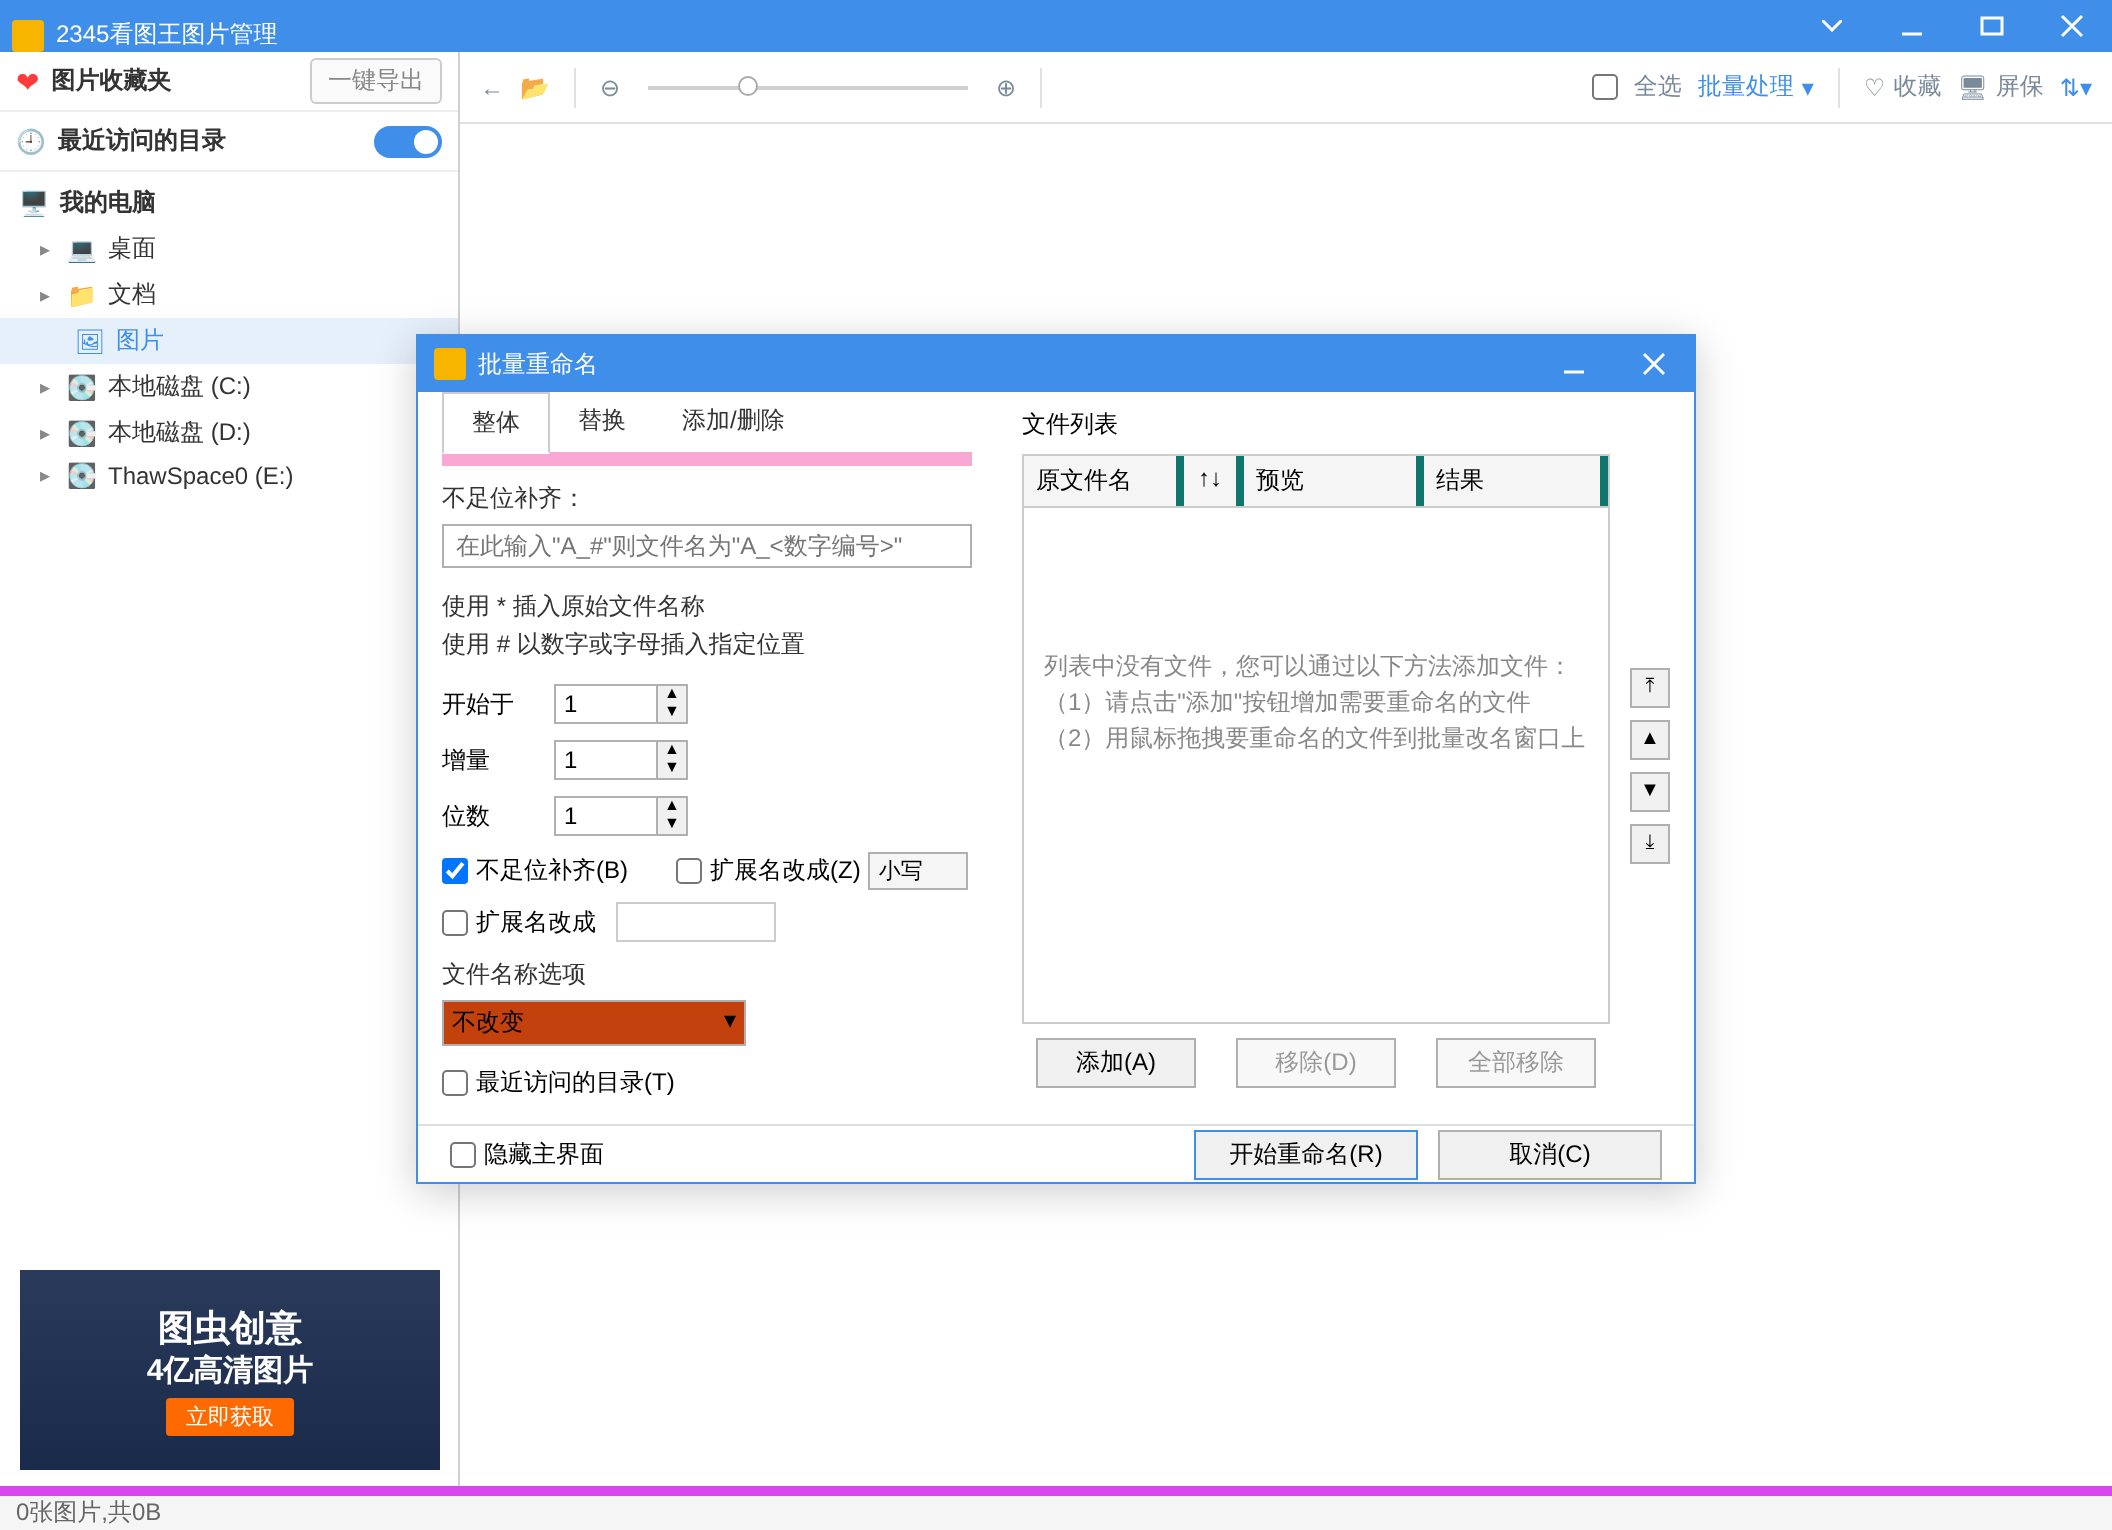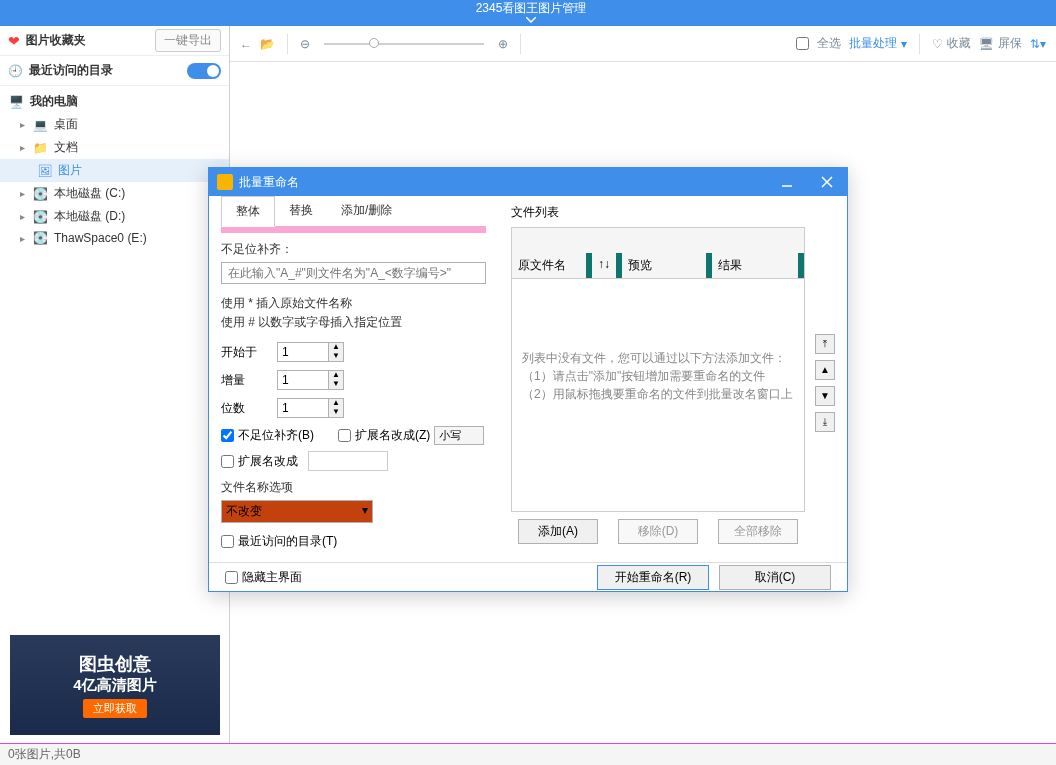--- a/index.html
+++ b/index.html
@@ -1,19 +1,19 @@
 <!DOCTYPE html>
 <html><head>
 <meta charset="utf-8">
 <style>
 * { margin: 0; padding: 0; box-sizing: border-box; font-family: "Microsoft YaHei", sans-serif; font-size: 12px; }
 body { width: 1056px; height: 765px; background: #fff; position: relative; overflow: hidden; }
 
 
-.titlebar { height: 26px; background: #3f8fea; display: flex; align-items: center; color: #fff; padding: 0 0 0 6px; flex-direction: column; }
+.titlebar { height: 26px; background: #3f8fea; display: flex; align-items: flex-end; color: #fff; padding: 0 0 0 6px; }
 .titlebar .app-icon { width: 16px; height: 16px; background: #f7b500; border-radius: 2px; margin-right: 6px; }
 .titlebar .title { flex: 1; }
 .titlebar .winbtn { width: 40px; height: 26px; display: flex; align-items: center; justify-content: center; cursor: pointer; }
 .titlebar svg { stroke: #fff; fill: none; }
 
 
 .left { position: absolute; top: 26px; left: 0; width: 230px; bottom: 22px; border-right: 1px solid #d0d0d0; background: #fff; }
 .fav { height: 30px; display: flex; align-items: center; padding: 0 8px; border-bottom: 1px solid #eee; }
 .fav .heart { color: #ff3b3b; font-size: 14px; margin-right: 6px; }
 .fav .lab { flex: 1; font-weight: bold; color: #333; }
@@ -41,21 +41,21 @@
 .toolbar { position: absolute; top: 26px; left: 230px; right: 0; height: 36px; border-bottom: 1px solid #e0e0e0; display: flex; align-items: center; padding: 0 10px; gap: 8px; color: #7a8a9a; }
 .toolbar .sep { width: 1px; height: 20px; background: #e0e0e0; margin: 0 4px; }
 .toolbar .ib { cursor: pointer; display: flex; align-items: center; gap: 4px; }
 .slider { flex: 0 0 160px; height: 2px; background: #d0d0d0; position: relative; margin: 0 6px; }
 .slider .dot { position: absolute; width: 10px; height: 10px; border: 1px solid #aaa; background: #fff; border-radius: 50%; top: -5px; }
 
 
 .main { position: absolute; top: 62px; left: 230px; right: 0; bottom: 22px; background: #fff; }
 
 
-.statusbar { position: absolute; bottom: 0; left: 0; right: 0; height: 22px; background: #f5f5f5; border-top: 1px solid #d946ef; display: flex; align-items: center; padding: 0 8px; color: #666; }
+.statusbar { position: absolute; bottom: 0; left: 0; right: 0; height: 22px; background: #f5f5f5; border-top: 5px solid #d946ef; display: flex; align-items: flex-start; padding: 0 8px; color: #666; }
 
 
 .dialog { position: absolute; left: 208px; top: 167px; width: 640px; height: 425px; background: #fff; border: 1px solid #3f8fea; box-shadow: 0 4px 20px rgba(0,0,0,0.2); }
 .dlg-title { height: 28px; background: #3f8fea; display: flex; align-items: center; color: #fff; padding: 0 0 0 8px; }
 .dlg-title .ico { width: 16px; height: 16px; background: #f7b500; border-radius: 2px; margin-right: 6px; }
 .dlg-title .t { flex: 1; }
 .dlg-title .wb { width: 40px; height: 28px; display: flex; align-items: center; justify-content: center; cursor: pointer; }
 .dlg-body { display: flex; height: 366px; }
 .dlg-left { width: 290px; padding: 0 12px; border-right: 1px solid #fff; }
 .dlg-right { flex: 1; padding: 0 12px; position: relative; }
@@ -75,21 +75,21 @@
 .numrow .spinbtns span { width: 14px; height: 9px; font-size: 8px; text-align: center; line-height: 8px; background: #f0f0f0; cursor: pointer; }
 
 .ckrow { display: flex; align-items: center; gap: 4px; margin: 6px 0; }
 .ckrow .sp { width: 16px; }
 .sel { width: 50px; border: 1px solid #b0b0b0; padding: 1px 4px; background: #f5f5f5; font-size: 11px; }
 .sel2 { width: 152px; border: 1px solid #b0b0b0; padding: 2px 4px; background: #c2410c; }
 
 .rtitle { padding: 8px 0 6px; }
 .table { border: 1px solid #ccc; height: 285px; background: #fff; position: relative; }
 .thead { display: flex; background: #f5f5f5; border-bottom: 1px solid #ccc; }
-.th { padding: 4px 6px; border-right: 6px solid #0f766e; margin-top: 25px; }
+.th { padding: 4px 6px; border-right: 4px solid #0f766e; }
 .th:nth-child(1) { width: 80px; }
 .th:nth-child(2) { width: 30px; text-align: center; }
 .th:nth-child(3) { width: 90px; }
 .th:nth-child(4) { flex: 1; }
 .tbody { color: #888; padding: 70px 10px; line-height: 1.5; font-size: 12px; }
 .arrowbtns { position: absolute; right: 12px; top: 138px; display: flex; flex-direction: column; gap: 6px; }
 .arrowbtns div { width: 20px; height: 20px; border: 1px solid #b0b0b0; background: #f0f0f0; text-align: center; line-height: 18px; cursor: pointer; font-size: 10px; }
 .rbtns { display: flex; gap: 6px; justify-content: space-around; margin-top: 7px; padding: 0 30px 0 0; }
 .rbtns button { width: 80px; padding: 3px 0; border: 1px solid #b0b0b0; background: #f0f0f0; cursor: pointer; }
 .rbtns button:not(.en) { color: #999; background: #f8f8f8; }

